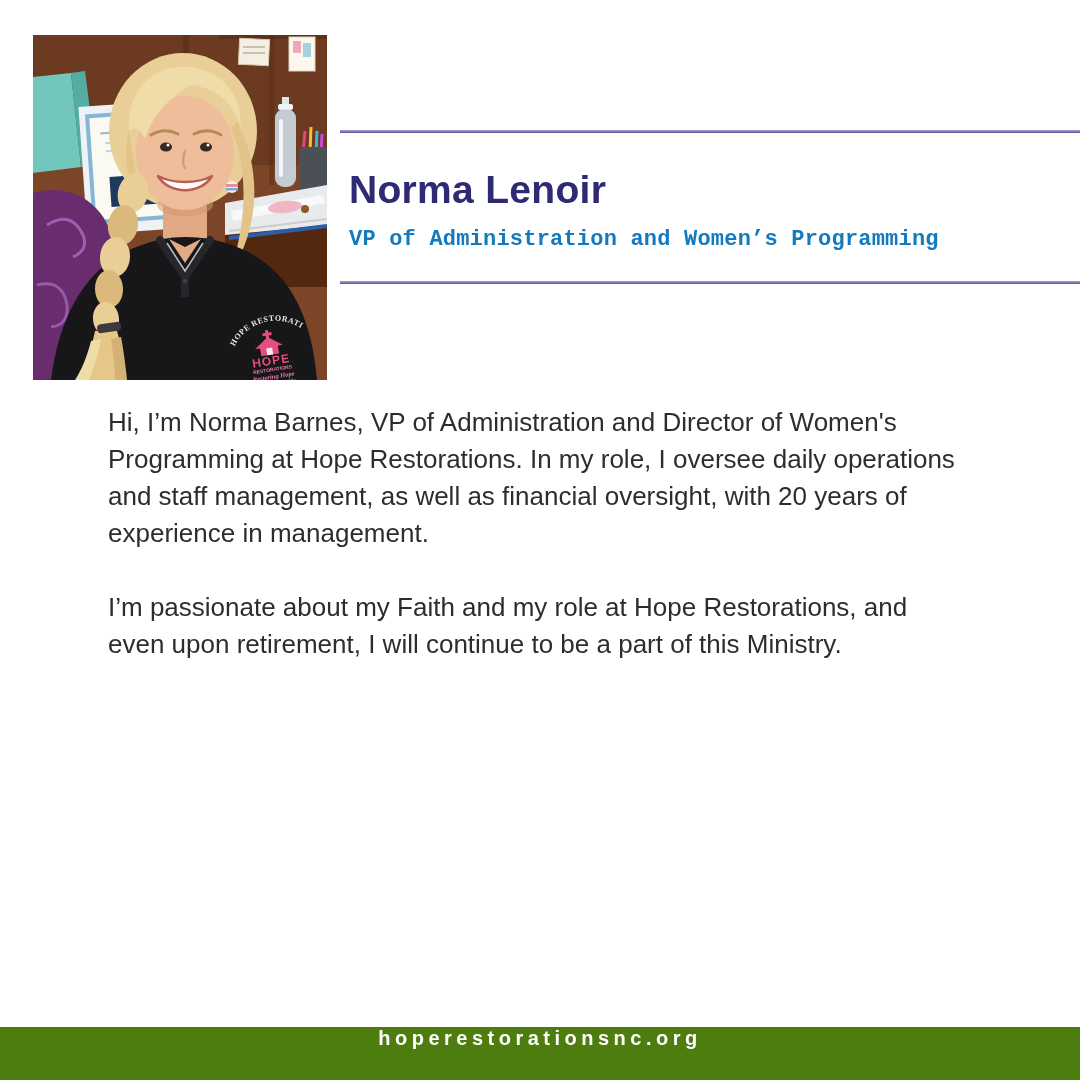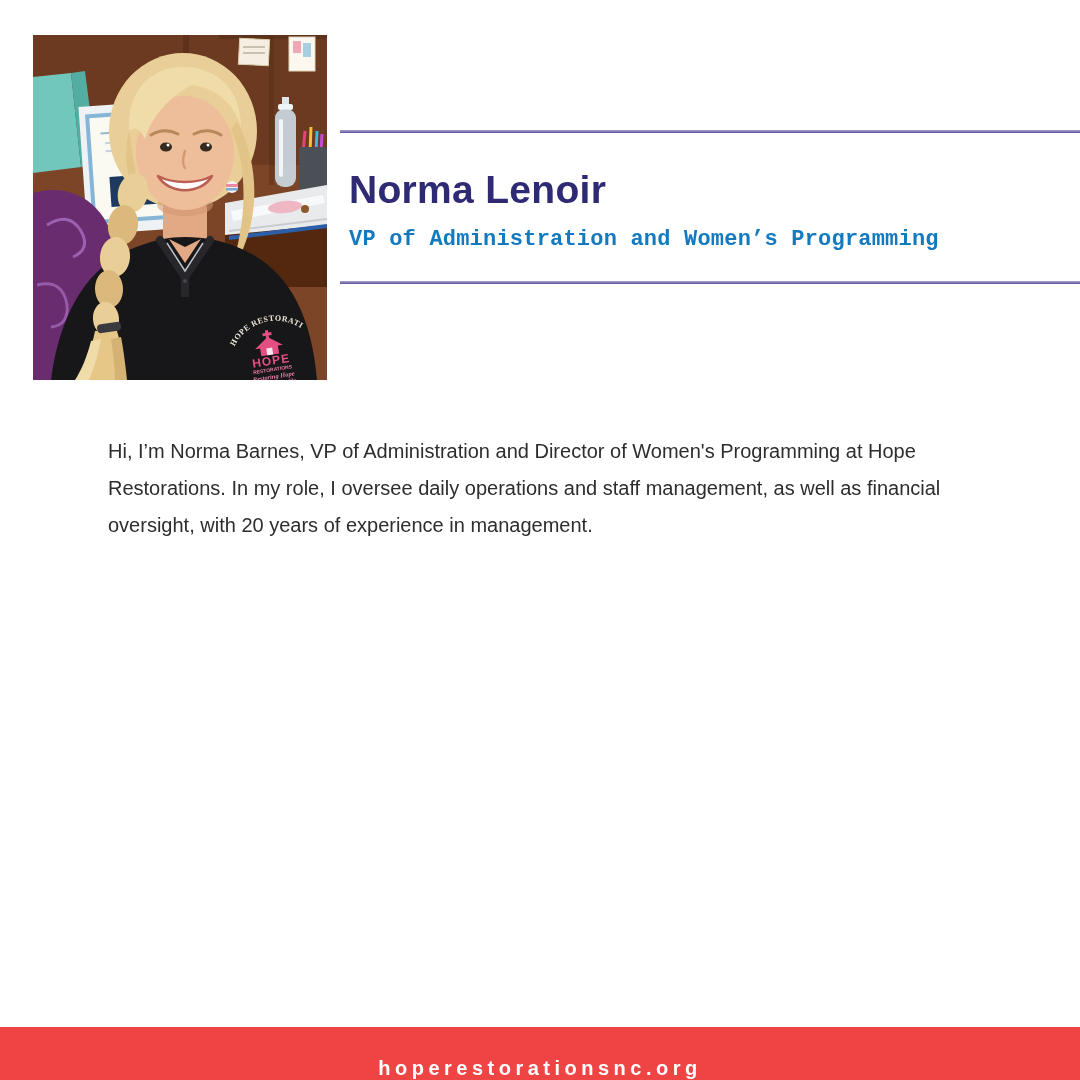--- a/index.html
+++ b/index.html
@@ -19,27 +19,27 @@
   .rule-bottom{top:281px;}
   .name{
     position:absolute;left:349px;top:168px;
     font-size:39px;font-weight:bold;color:#2f2a74;letter-spacing:0.3px;
   }
   .subtitle{
     position:absolute;left:349px;top:227px;
     font-size:22px;font-weight:bold;color:#147abf;letter-spacing:0.2px;font-family:Liberation Mono, monospace;
   }
   .bio{
-    position:absolute;left:108px;top:433px;width:858px;
-    font-size:20px;line-height:37px;color:#2d2d2d;
+    position:absolute;left:108px;top:404px;width:858px;
+    font-size:26px;line-height:37px;color:#2d2d2d;
   }
   .bio p{margin:0 0 37px 0;}
   .footer{
-    position:absolute;left:0;right:0;bottom:0;height:53px;background:#ef4444;
-    display:flex;align-items:flex-end;justify-content:center;
+    position:absolute;left:0;right:0;bottom:0;height:53px;background:#4d7c0f;
+    display:flex;align-items:flex-start;justify-content:center;
   }
   .footer-text{
     color:#ffffff;font-size:20px;font-weight:bold;letter-spacing:4.5px;
   }
 </style>
 </head>
 <body>
 
 <div class="canvas">
 
@@ -166,19 +166,20 @@
   </div>
 
   <div class="rule rule-top"></div>
   <div class="rule rule-bottom"></div>
 
   <div class="name">Norma Lenoir</div>
   <div class="subtitle">VP of Administration and Women’s Programming</div>
 
   <div class="bio">
     <p>Hi, I’m Norma Barnes, VP of Administration and Director of Women's Programming at Hope Restorations. In my role, I oversee daily operations and staff management, as well as financial oversight, with 20 years of experience in management.</p>
+    <p>I’m passionate about my Faith and my role at Hope Restorations, and even upon retirement, I will continue to be a part of this Ministry.</p>
   </div>
 
   <div class="footer">
     <span class="footer-text">hoperestorationsnc.org</span>
   </div>
 
 </div>
 
 </body></html>

